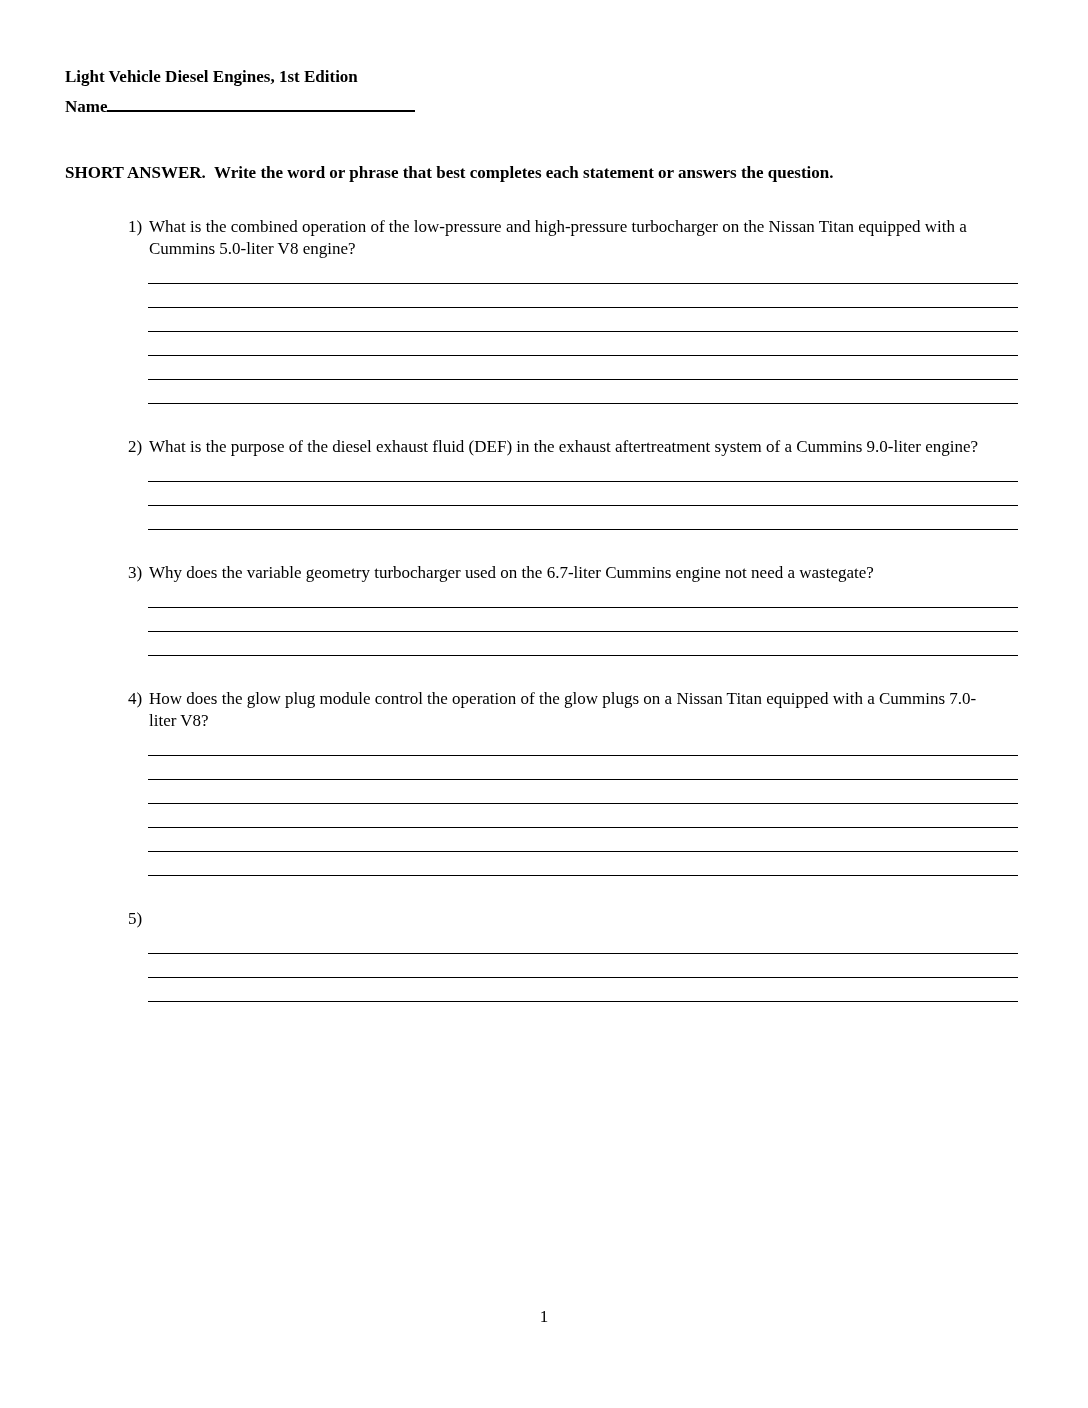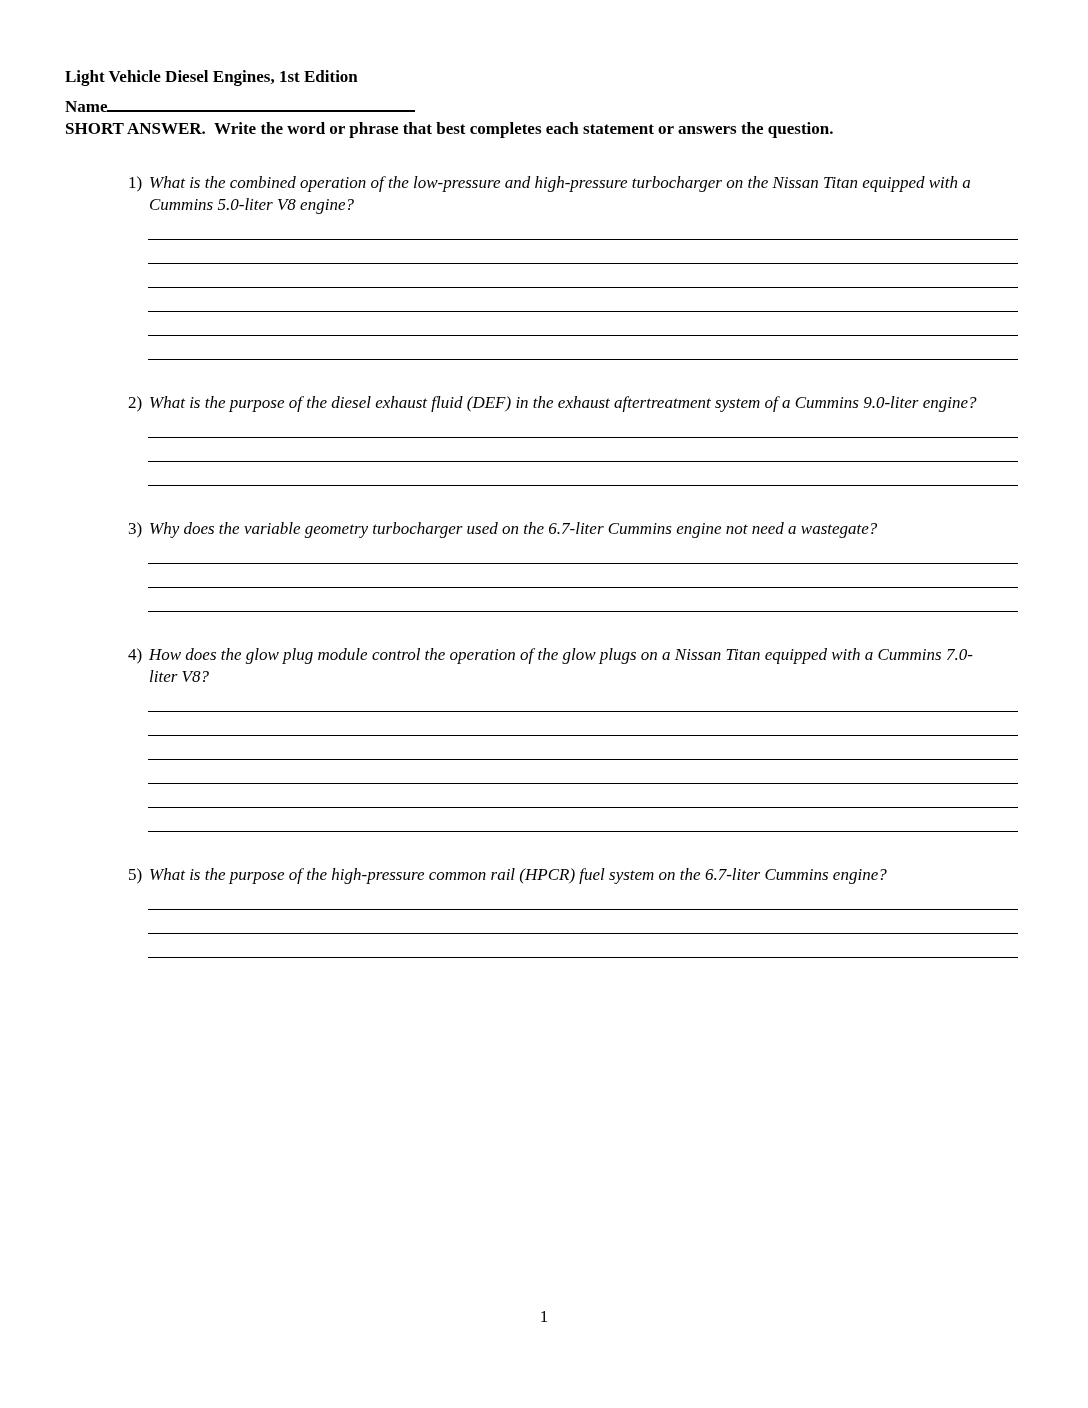--- a/index.html
+++ b/index.html
@@ -28,36 +28,36 @@
   .name-label { font-weight: bold; }
   .name-line {
     display: inline-block;
     width: 308px;
     border-bottom: 2px solid #000;
     height: 17px;
     vertical-align: baseline;
   }
 
   .instructions {
+    margin-top: 44px;
     font-weight: bold;
     white-space: pre-wrap;
   }
 
   .question { margin-top: 32px; }
   .q-row {
     display: flex;
     margin-left: 63px;
   }
   .q-num {
     flex: none;
     width: 21px;
   }
   .q-text {
     max-width: 845px;
-    font-style: italic;
   }
   .answer-lines {
     margin-left: 83px;
     width: 870px;
   }
   .answer-line {
     height: 23px;
     border-bottom: 1.5px solid #000;
   }
 
@@ -131,21 +131,20 @@
           <div class="answer-line"></div>
           <div class="answer-line"></div>
           <div class="answer-line"></div>
           <div class="answer-line"></div>
           <div class="answer-line"></div>
         </div>
       </div>
       <div class="question">
         <div class="q-row">
           <span class="q-num">5)</span>
-          <div class="q-text">What is the purpose of the high-pressure common rail (HPCR) fuel system on the 6.7-liter Cummins engine?</div>
         </div>
         <div class="answer-lines">
           <div class="answer-line"></div>
           <div class="answer-line"></div>
           <div class="answer-line"></div>
         </div>
       </div>
     </div>
 
   <div class="footer">1</div>

